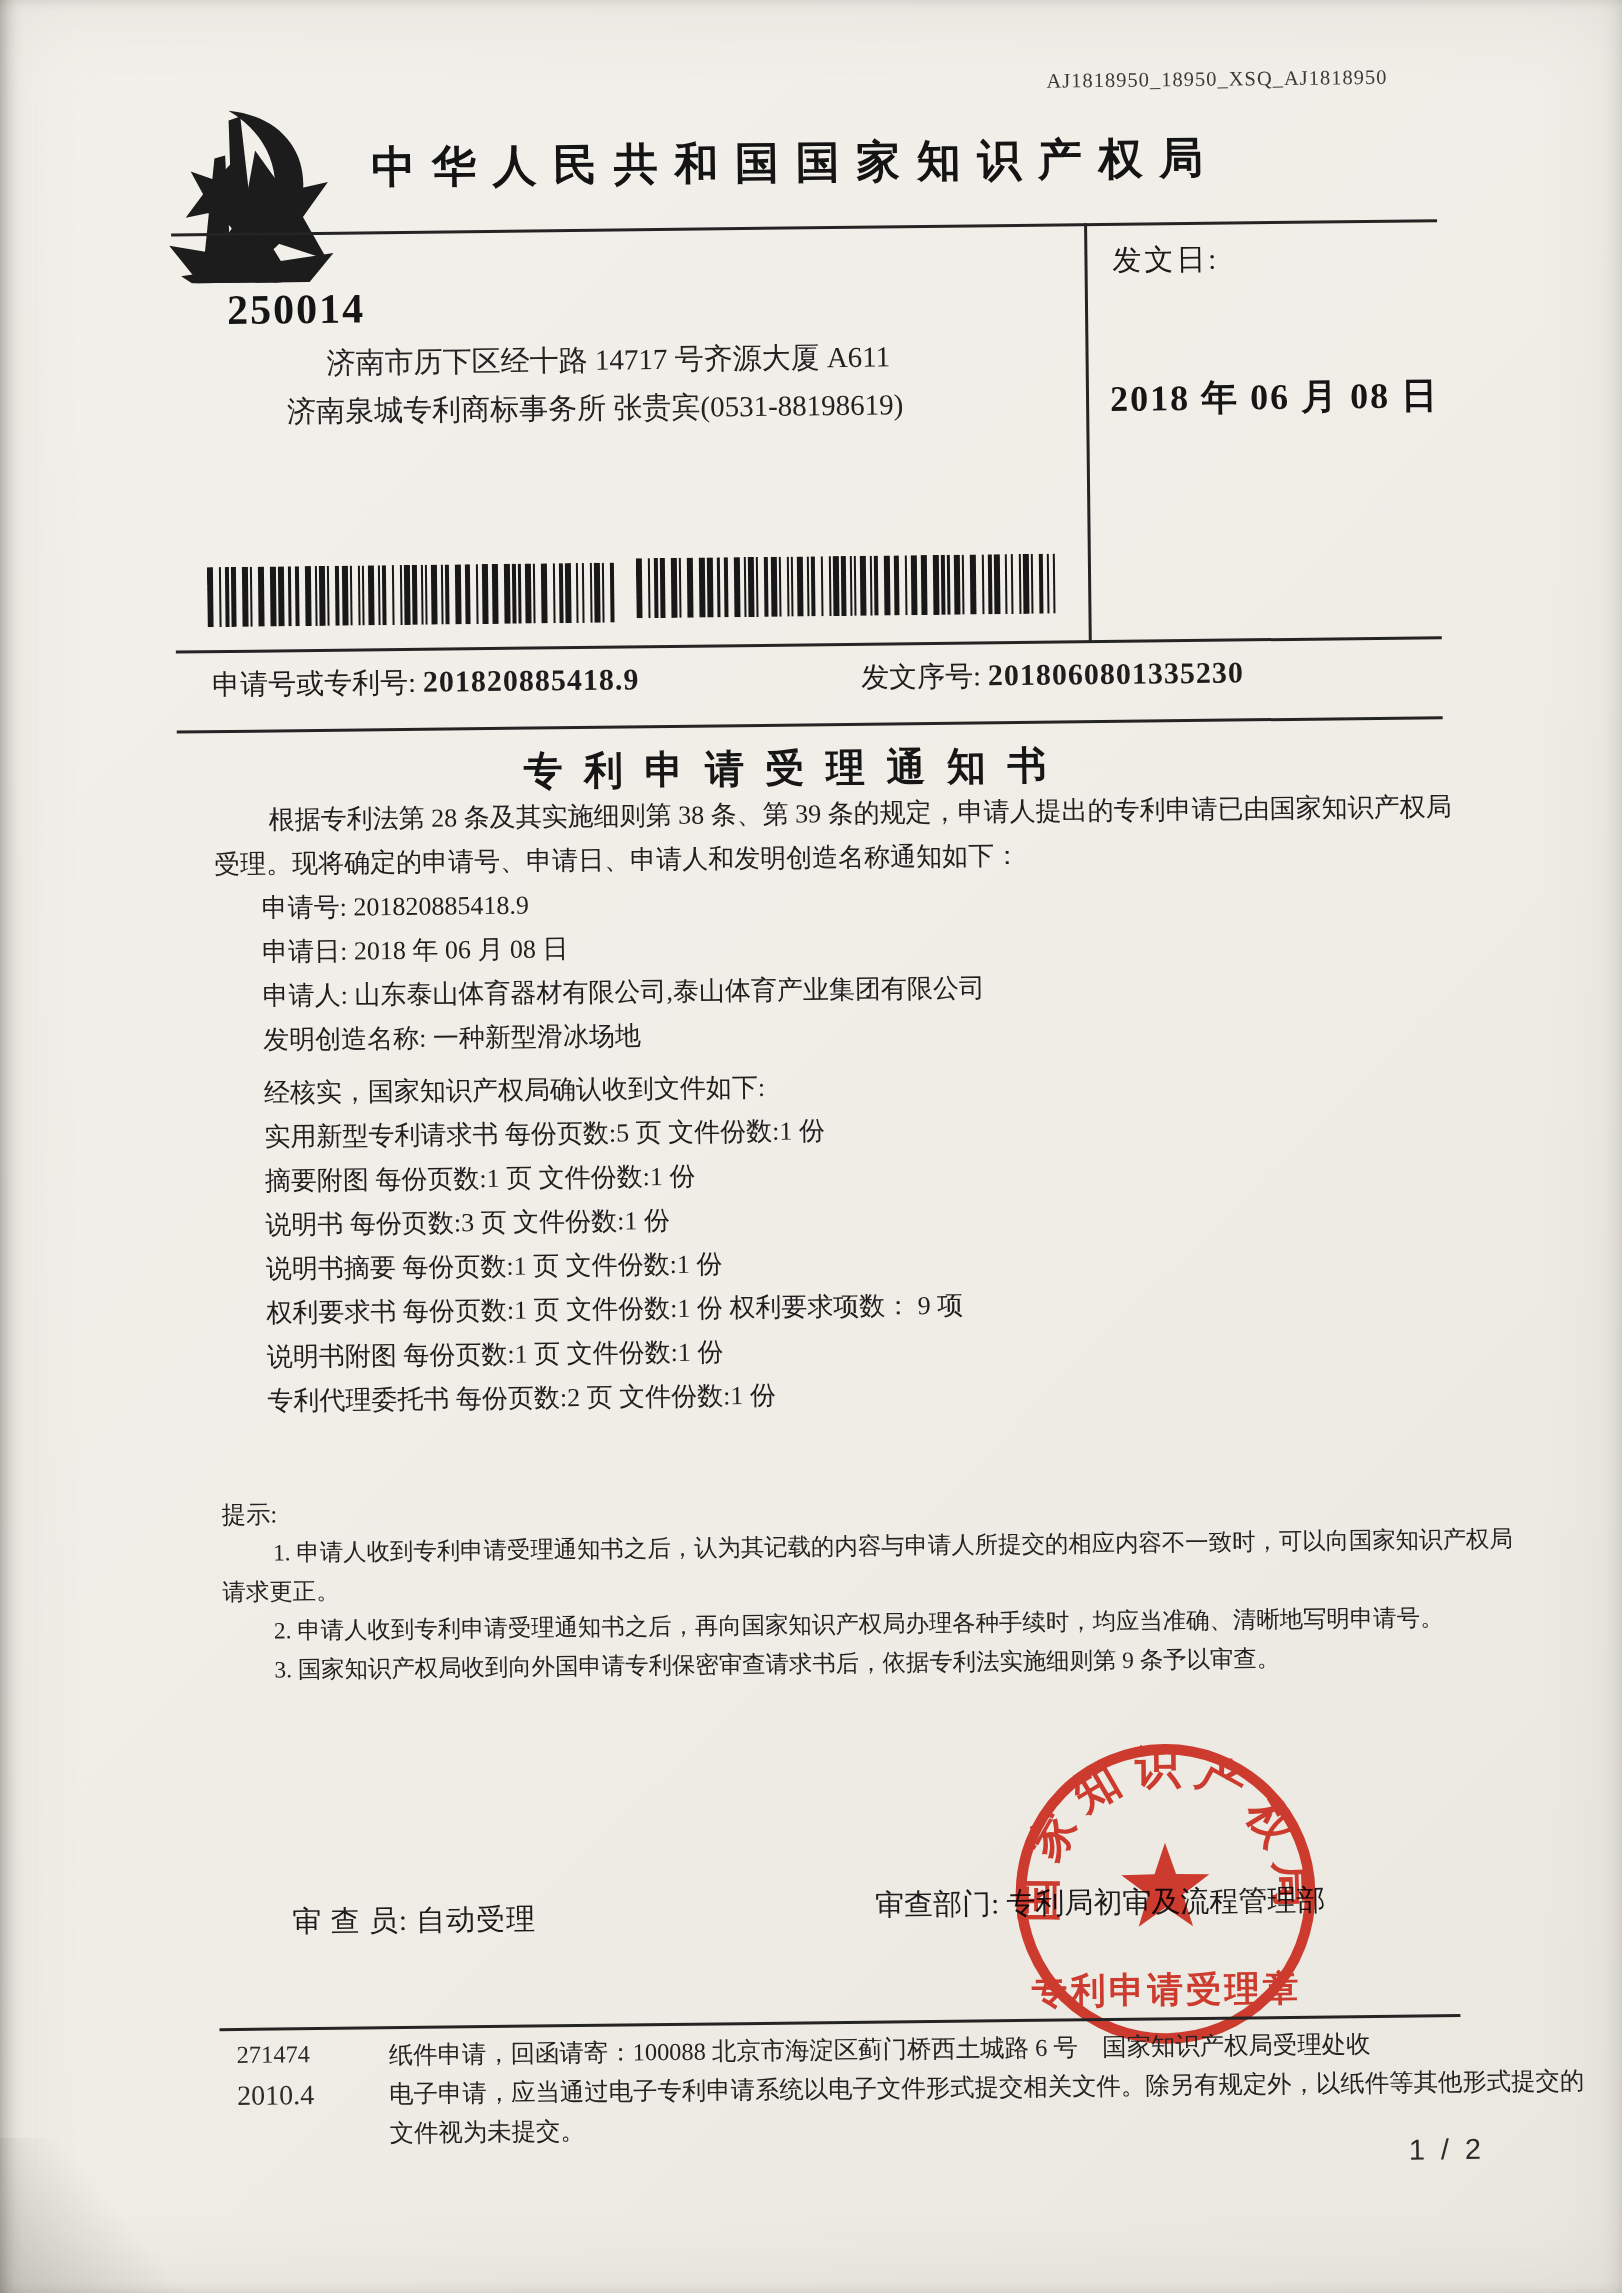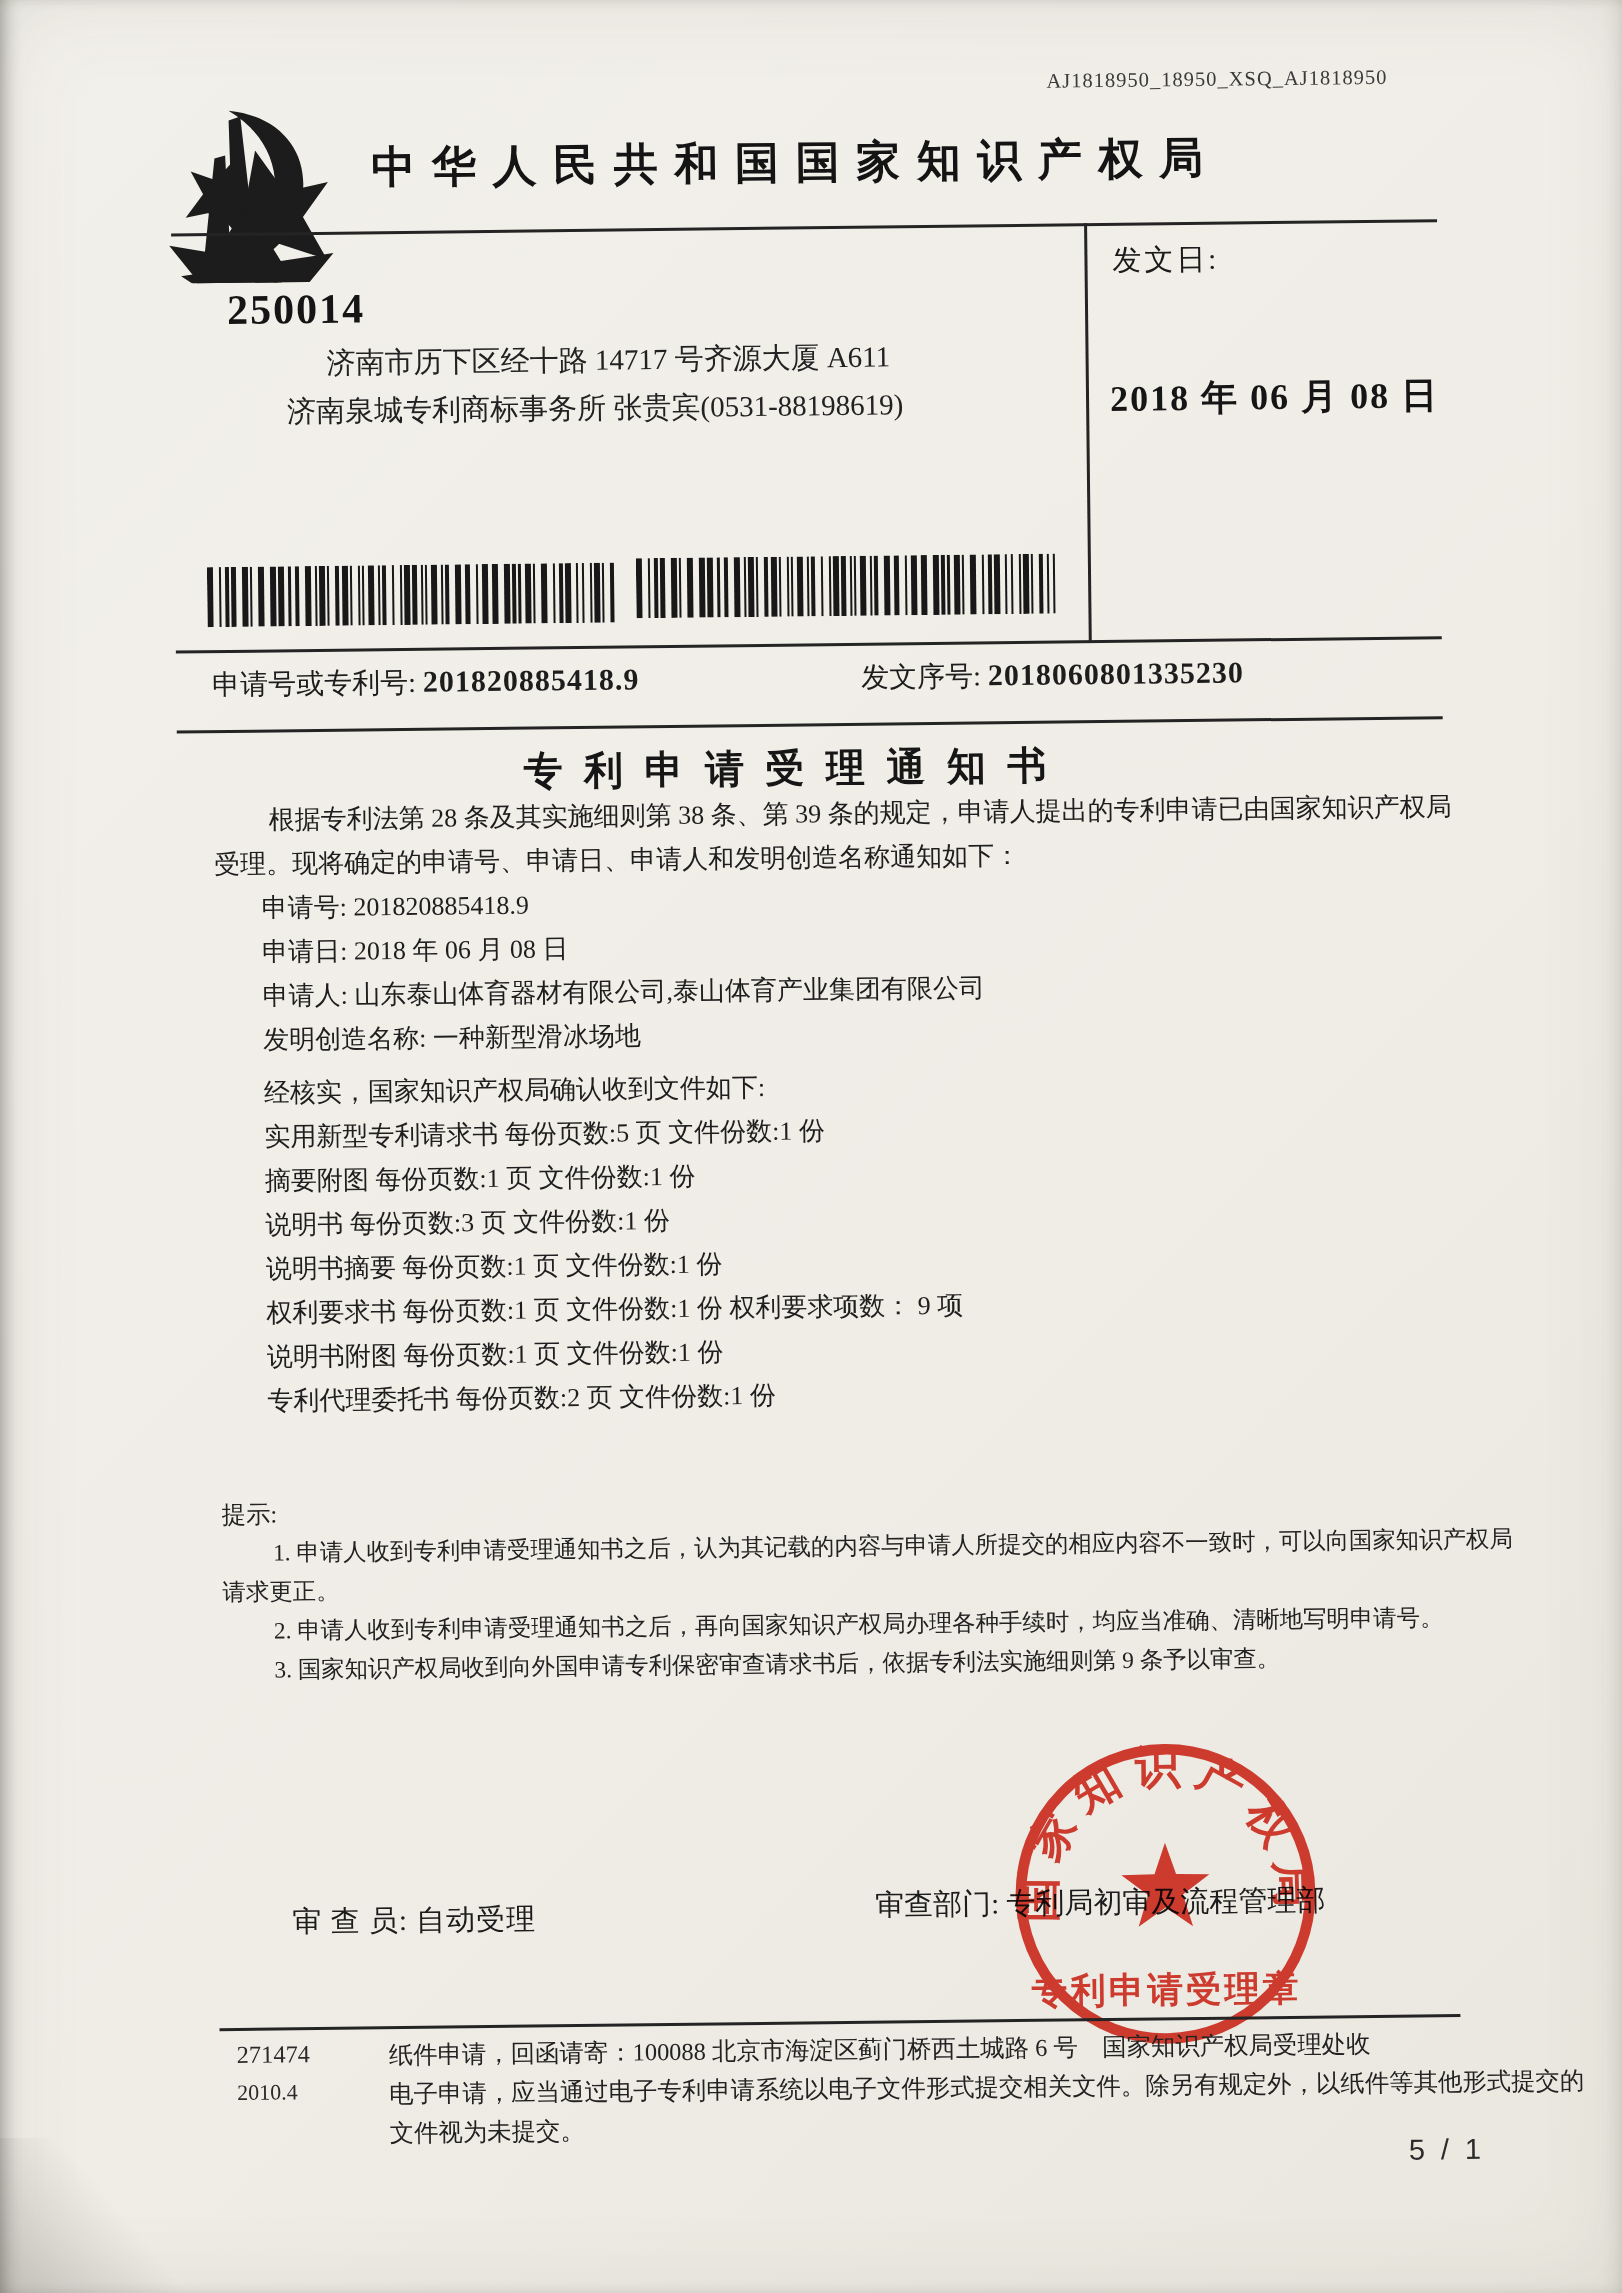--- a/index.html
+++ b/index.html
@@ -76,21 +76,21 @@
   .tips .line.indent{padding-left:51px;}
   .tips-label{font-size:24.4px;}
 
   .signoff{position:absolute;top:1896px;left:0;width:1623px;font-size:29px;color:#1c1c1c;}
   .signoff .examiner{position:absolute;left:283px;white-space:nowrap;letter-spacing:1px;}
   .signoff .dept{position:absolute;left:866px;top:-9.8px;white-space:nowrap;}
 
   .stamp{position:absolute;left:983px;top:1724px;mix-blend-mode:multiply;opacity:.9;}
 
   .footer-code1{position:absolute;left:226px;top:2034px;font-size:24.4px;color:#2a2a2a;}
-  .footer-code2{position:absolute;left:226px;top:2073px;font-size:22px;color:#2a2a2a;}
+  .footer-code2{position:absolute;left:226px;top:2073px;font-size:28px;color:#2a2a2a;}
   .footer-lines{position:absolute;left:378px;top:2030px;width:1122px;font-size:24.4px;line-height:39px;color:#222;}
   .footer-lines .line{white-space:nowrap;}
   .page-num{position:absolute;left:1397px;top:2140px;font-size:29px;letter-spacing:3.9px;color:#2b2b2b;font-family:"Liberation Sans","DejaVu Sans",sans-serif;}
 </style>
 </head>
 <body>
 
 <div class="sheet">
   <div class="tilt">
 
@@ -307,18 +307,18 @@
     </svg>
 
     <div class="hr hr4"></div>
     <div class="footer-code1">271474</div>
     <div class="footer-code2">2010.4</div>
     <div class="footer-lines">
         <div class="line">纸件申请，回函请寄：100088  北京市海淀区蓟门桥西土城路 6 号　国家知识产权局受理处收</div>
         <div class="line">电子申请，应当通过电子专利申请系统以电子文件形式提交相关文件。除另有规定外，以纸件等其他形式提交的</div>
         <div class="line">文件视为未提交。</div>
       </div>
-    <div class="page-num">5 / 1</div>
+    <div class="page-num">1 / 2</div>
 
   </div>
   <div class="corner-shadow"></div>
 </div>
 
 
 </body></html>

